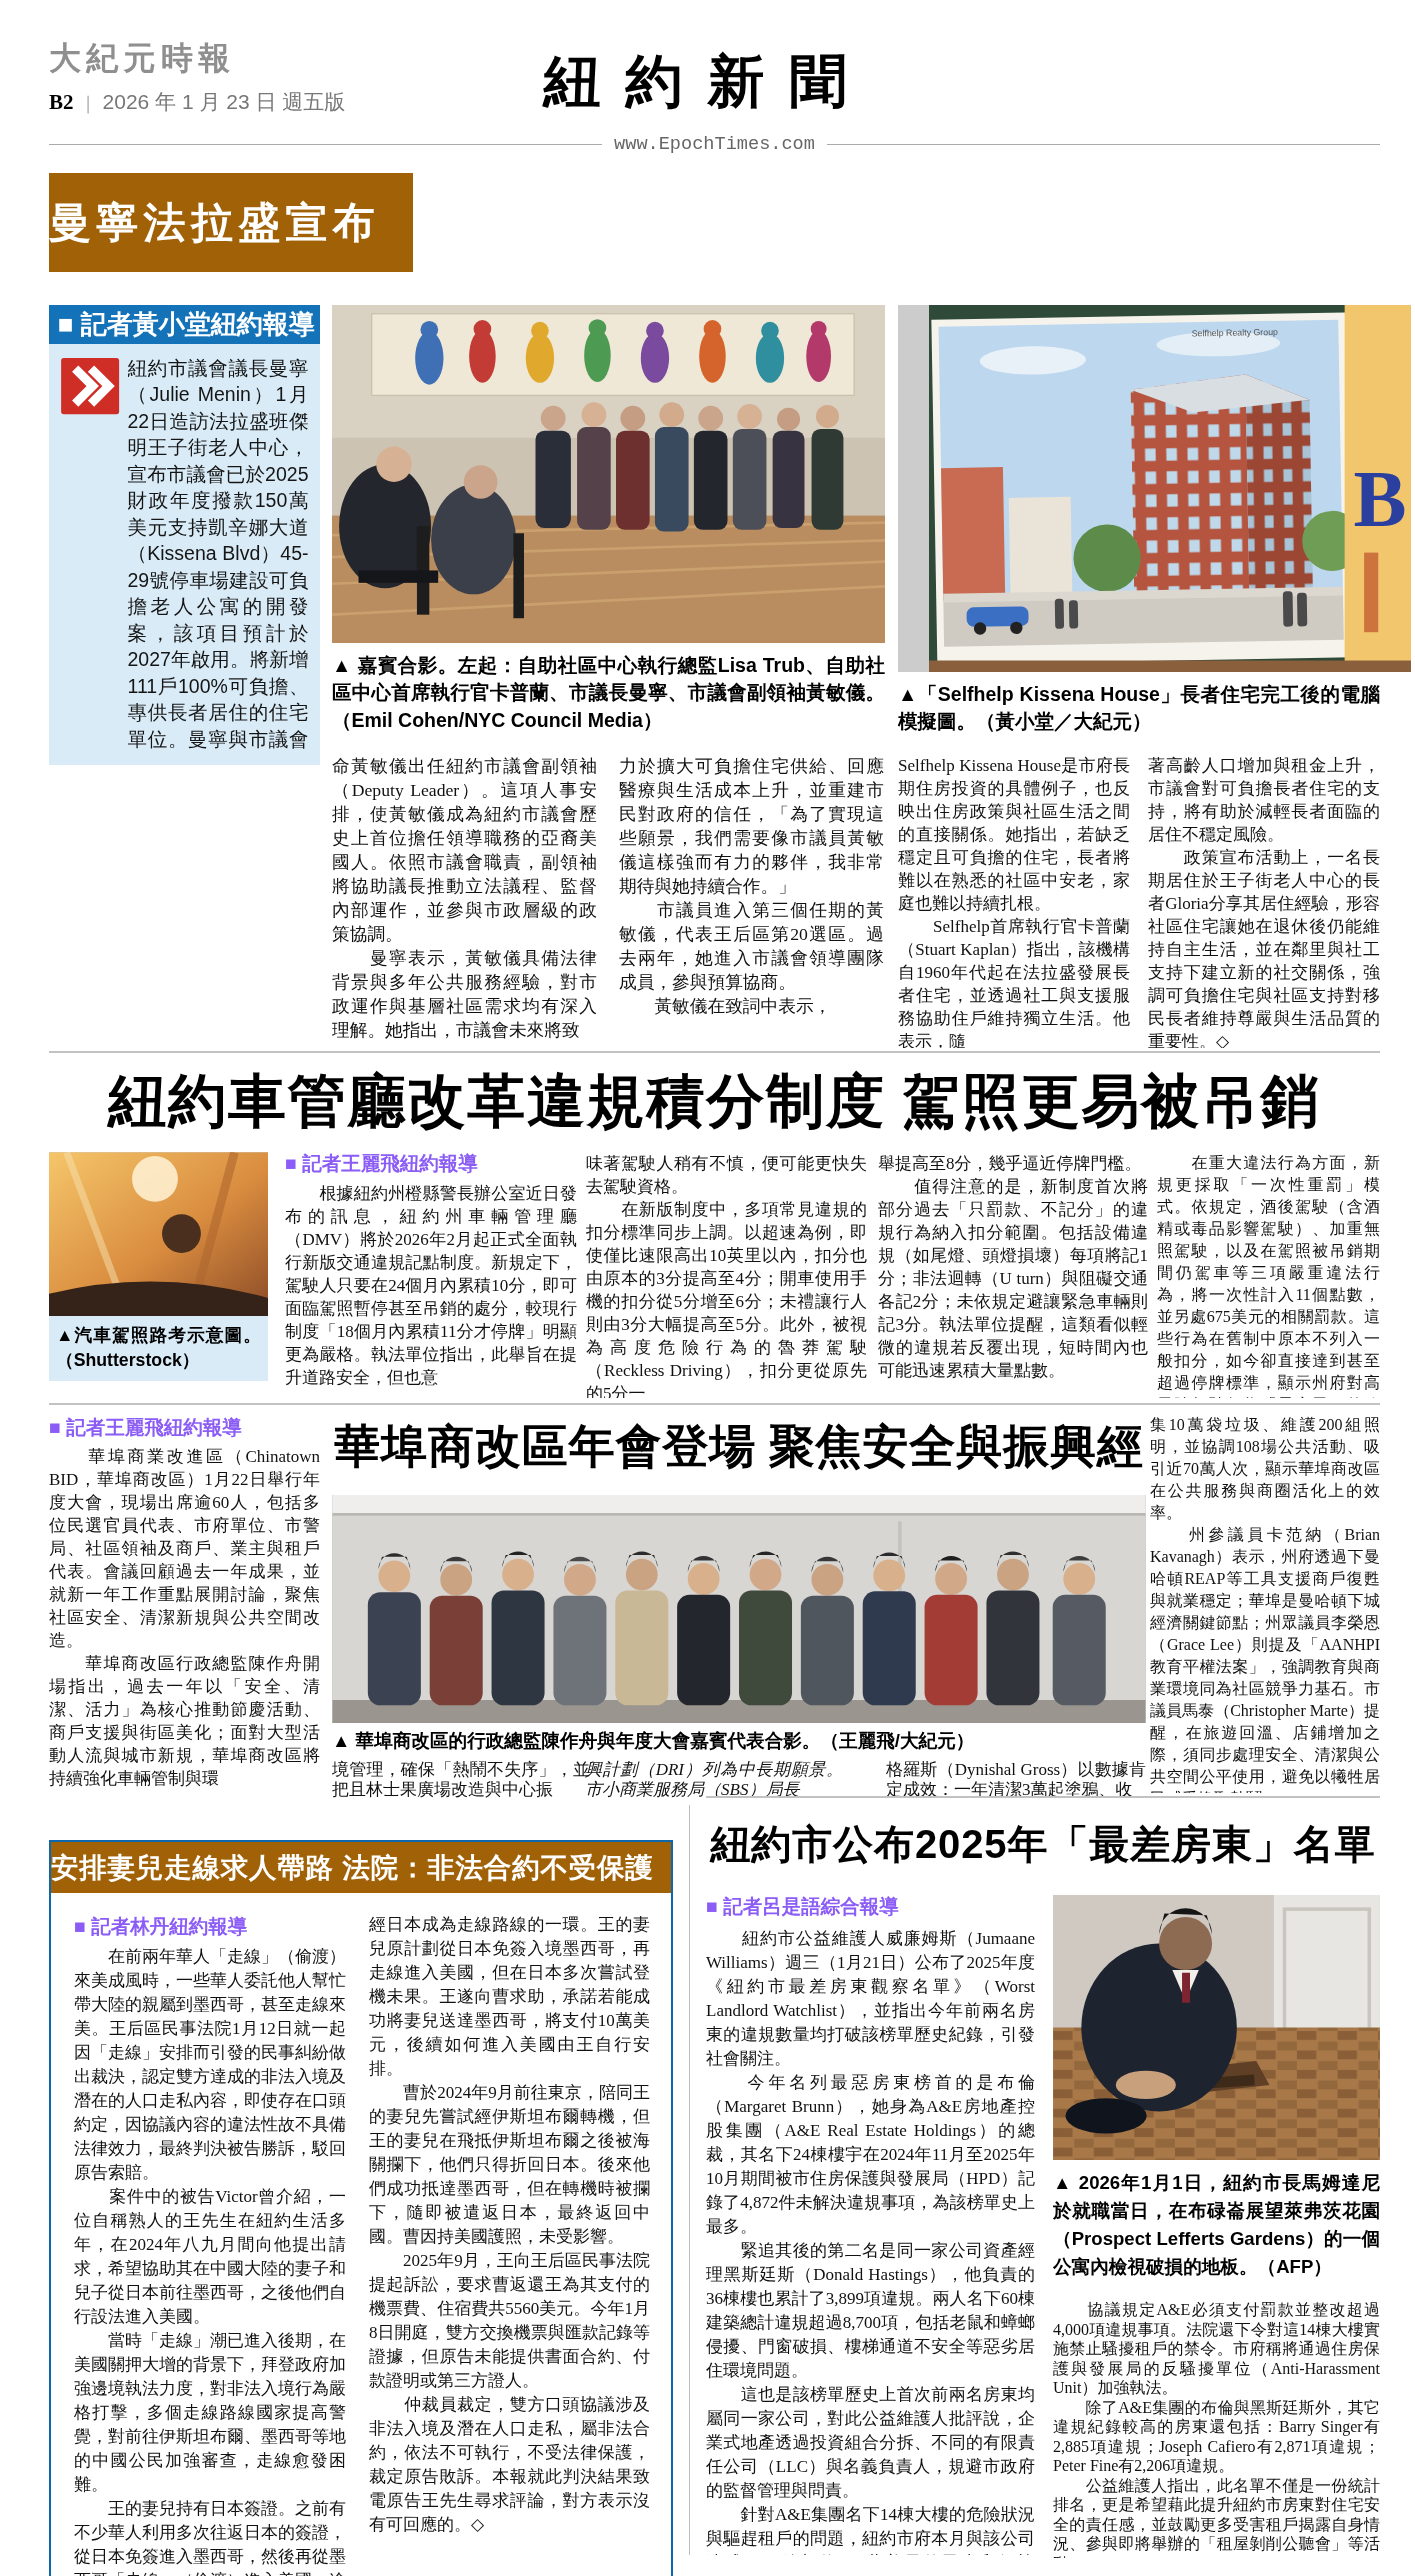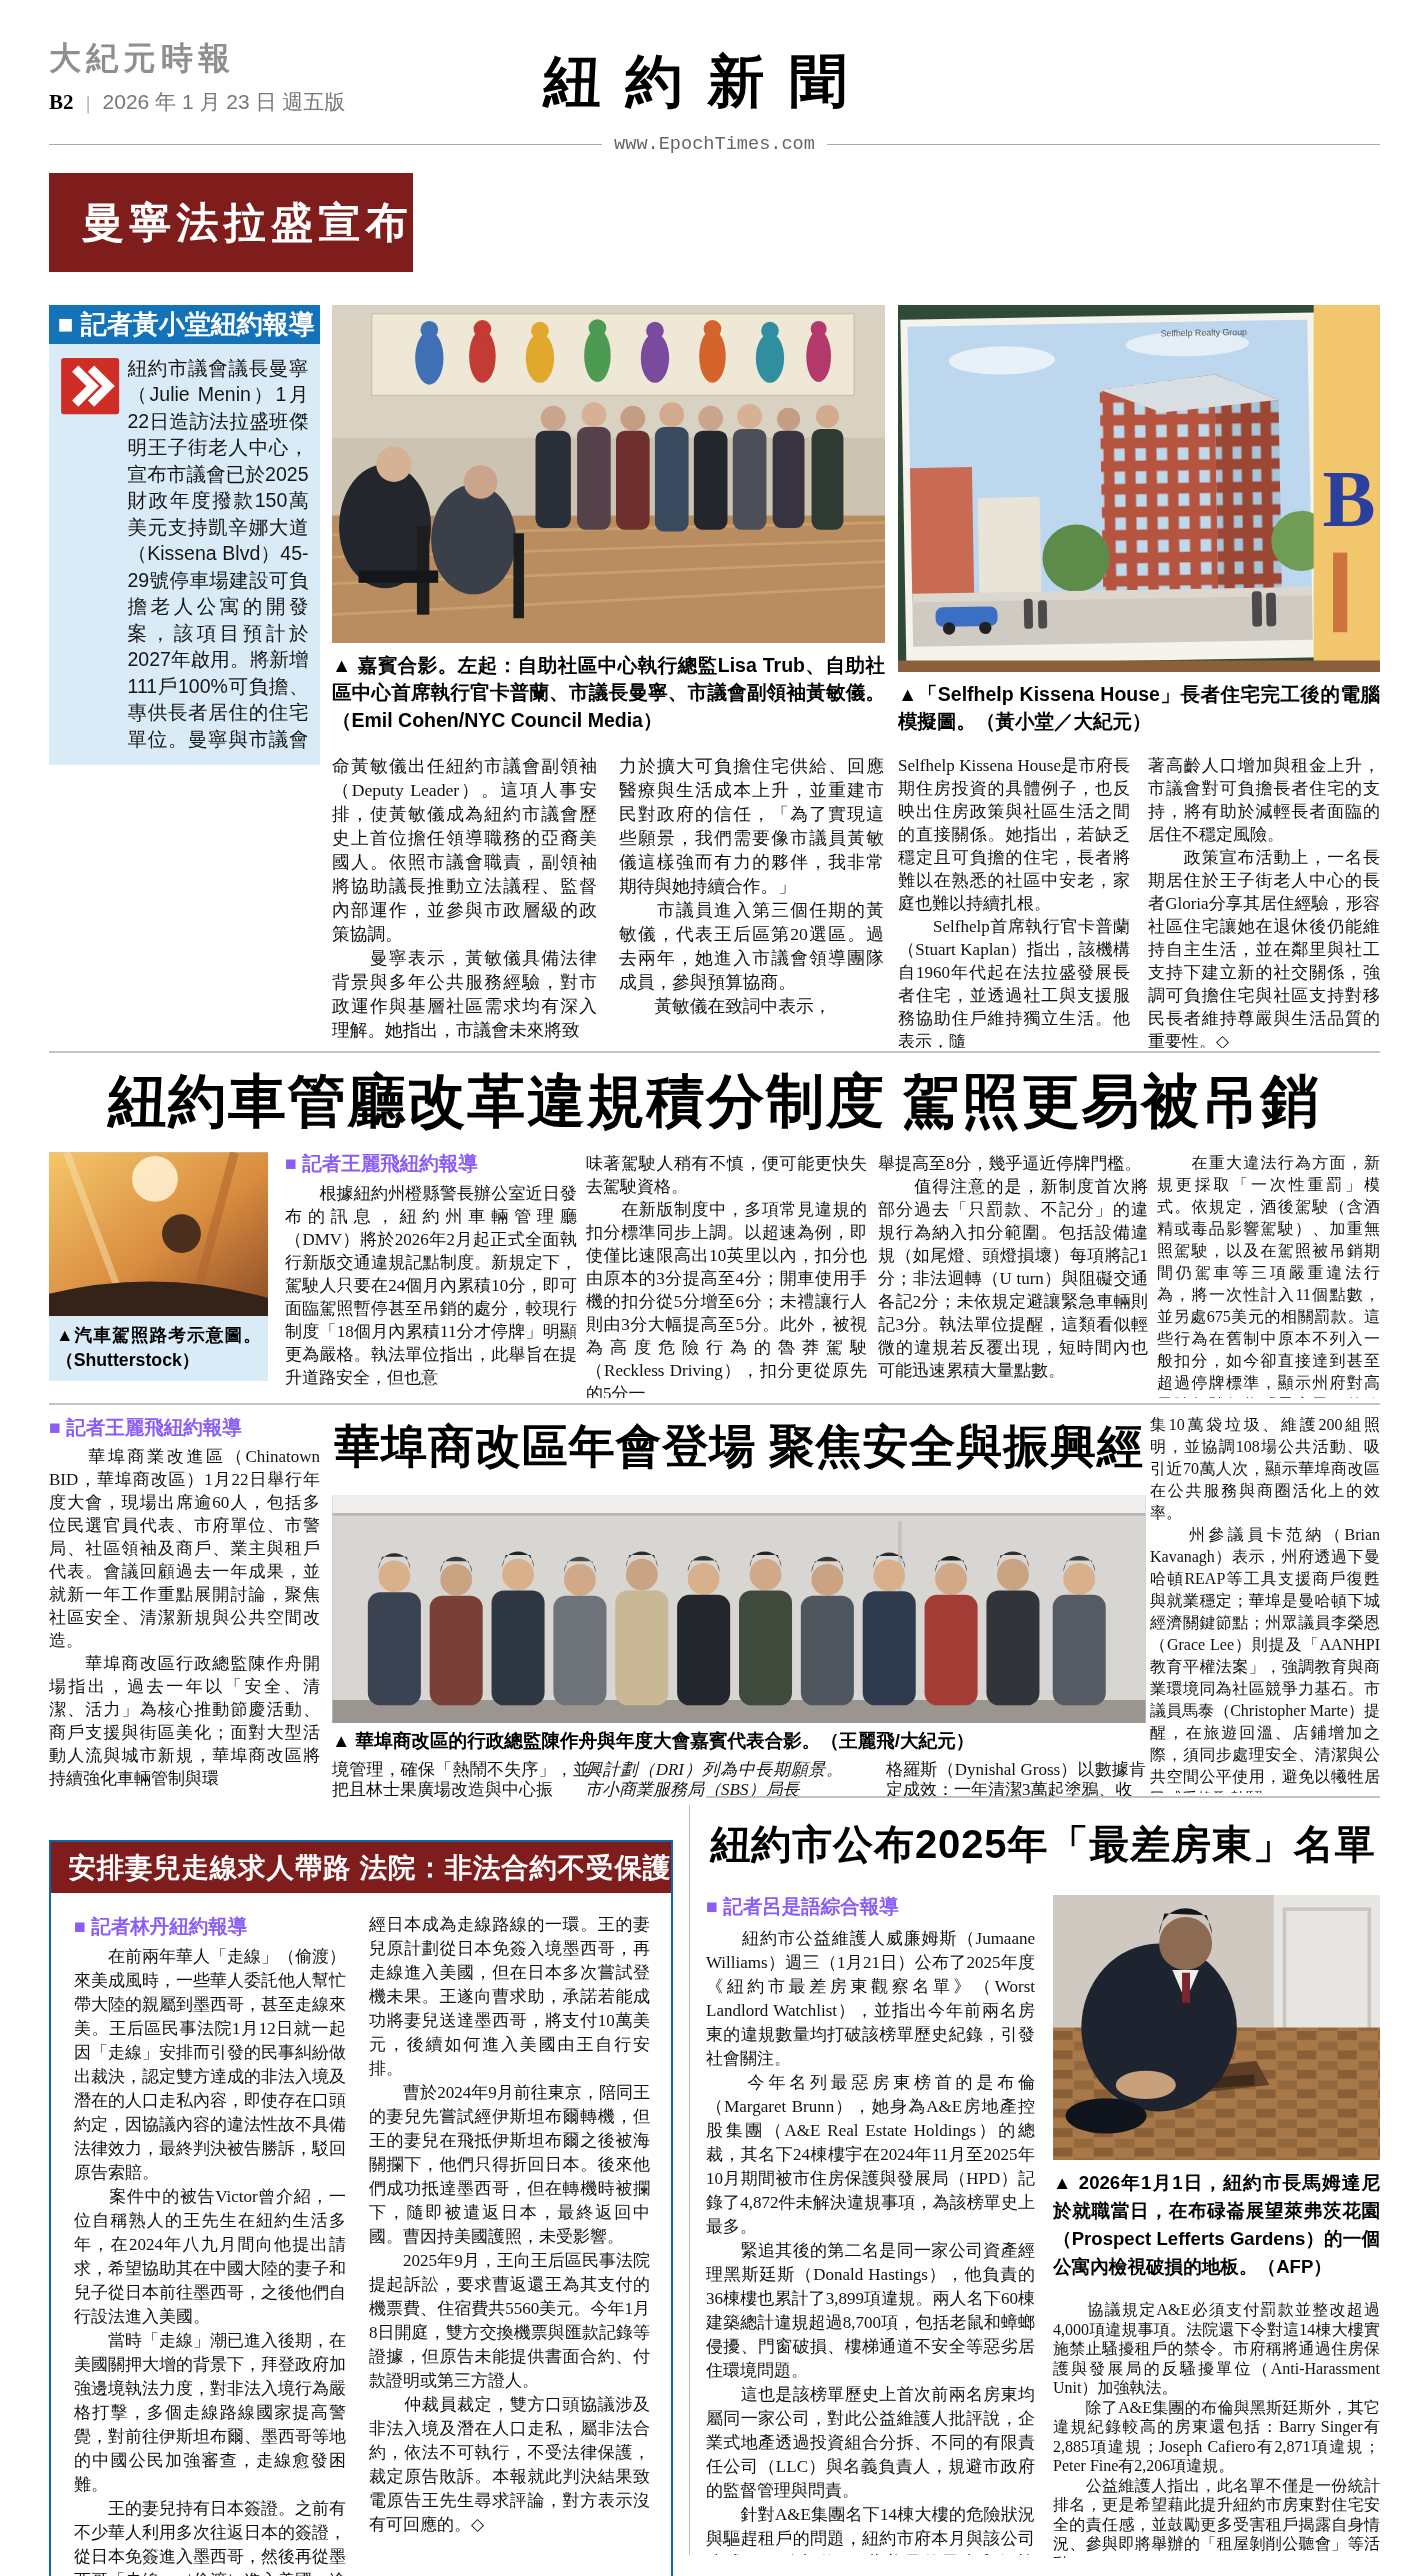--- a/index.html
+++ b/index.html
@@ -8,21 +8,21 @@
   .abs{position:absolute;}
   .seriftxt{font-family:"Liberation Serif","DejaVu Serif",serif;text-align:justify;
             white-space:pre-line;overflow:hidden;color:#111;}
   .sanstxt{font-family:"Liberation Sans","DejaVu Sans",sans-serif;}
   .caption{font-weight:700;line-height:27.4px;font-size:19.5px;text-align:justify;overflow:hidden;}
   .byline{font-weight:700;font-size:19.5px;color:#8b5cf6;}
   .bigheadline{font-family:"Liberation Serif","DejaVu Serif",serif;font-weight:900;color:#000;
                text-align:center;overflow:hidden;}
   .hrule{background:#c2c2c2;height:1.8px;}
   .vrule{background:#bdbdbd;width:0.9px;}
-  .kicker{background:#7f1d1d;color:#fff;font-weight:900;text-align:right;}
+  .kicker{background:#a16207;color:#fff;font-weight:900;text-align:left;}
   .bluebar{background:#1472b8;color:#fff;font-weight:700;}
   .panel{background:#d9ebf7;}
   .lead{font-size:19.5px;line-height:26.5px;text-align:justify;color:#151515;}
   .minicol{font-family:"Liberation Serif","DejaVu Serif",serif;font-size:17px;line-height:20.3px;
            text-align:justify;overflow:hidden;color:#111;}
   .photframe{overflow:hidden;background:#ccc;}
   svg{display:block;}
 </style>
 </head>
 <body>
@@ -136,21 +136,21 @@
     </svg>
   </div>
   <div class="abs caption" style="left:332px;top:652px;width:553px;height:90px;">▲ 嘉賓合影。左起：自助社區中心執行總監Lisa Trub、自助社區中心首席執行官卡普蘭、市議長曼寧、市議會副領袖黃敏儀。（Emil Cohen/NYC Council Media）</div>
 
   <div class="abs seriftxt" style="left:332px;top:754px;width:265px;height:294px;font-size:17.7px;line-height:24px;">命黃敏儀出任紐約市議會副領袖（Deputy Leader）。這項人事安排，使黃敏儀成為紐約市議會歷史上首位擔任領導職務的亞裔美國人。依照市議會職責，副領袖將協助議長推動立法議程、監督內部運作，並參與市政層級的政策協調。
 　　曼寧表示，黃敏儀具備法律背景與多年公共服務經驗，對市政運作與基層社區需求均有深入理解。她指出，市議會未來將致</div>
   <div class="abs seriftxt" style="left:619px;top:754px;width:265px;height:294px;font-size:17.7px;line-height:24px;">力於擴大可負擔住宅供給、回應醫療與生活成本上升，並重建市民對政府的信任，「為了實現這些願景，我們需要像市議員黃敏儀這樣強而有力的夥伴，我非常期待與她持續合作。」
 　　市議員進入第三個任期的黃敏儀，代表王后區第20選區。過去兩年，她進入市議會領導團隊成員，參與預算協商。
 　　黃敏儀在致詞中表示，</div>
 
-  <div class="abs photframe" style="left:898px;top:305px;width:482px;height:367px;">
+  <div class="abs photframe" style="left:898px;top:305px;width:482px;height:367px;padding-left:31px;">
     <svg width="482" height="367" viewBox="0 0 545 415">
       <defs>
         <pattern id="winA" width="24" height="26" patternUnits="userSpaceOnUse">
           <rect width="24" height="26" fill="#b5543f"></rect>
             <rect x="5" y="6" width="12" height="14" fill="#bfd9ea"></rect>
         </pattern>
         <pattern id="winB" width="22" height="26" patternUnits="userSpaceOnUse">
           <rect width="22" height="26" fill="#9c4634"></rect>
             <rect x="5" y="6" width="10" height="14" fill="#a8c4d6"></rect>
         </pattern>

